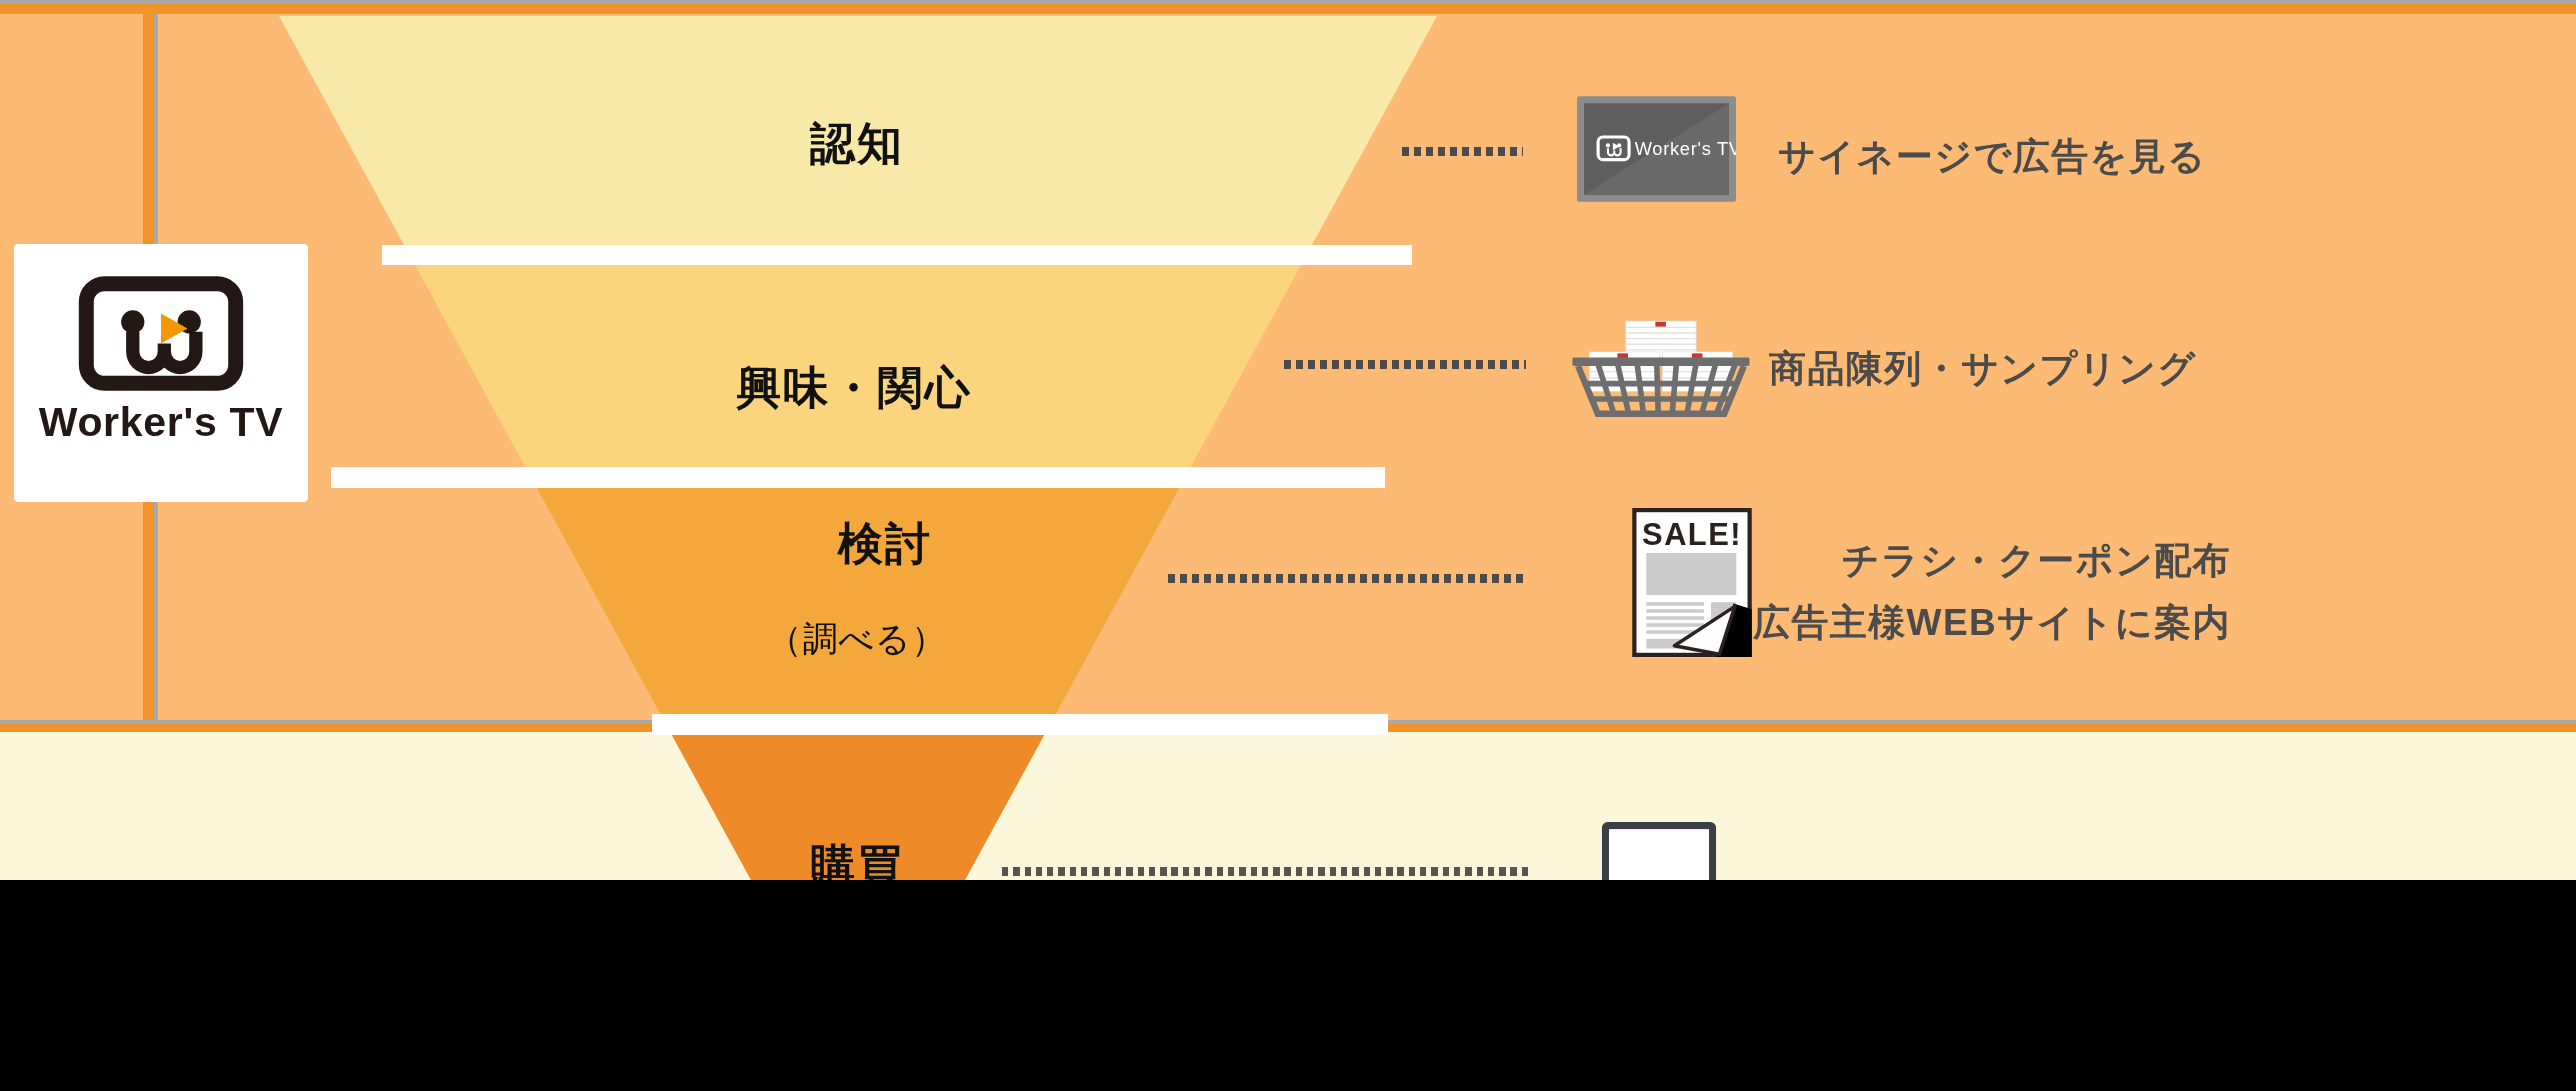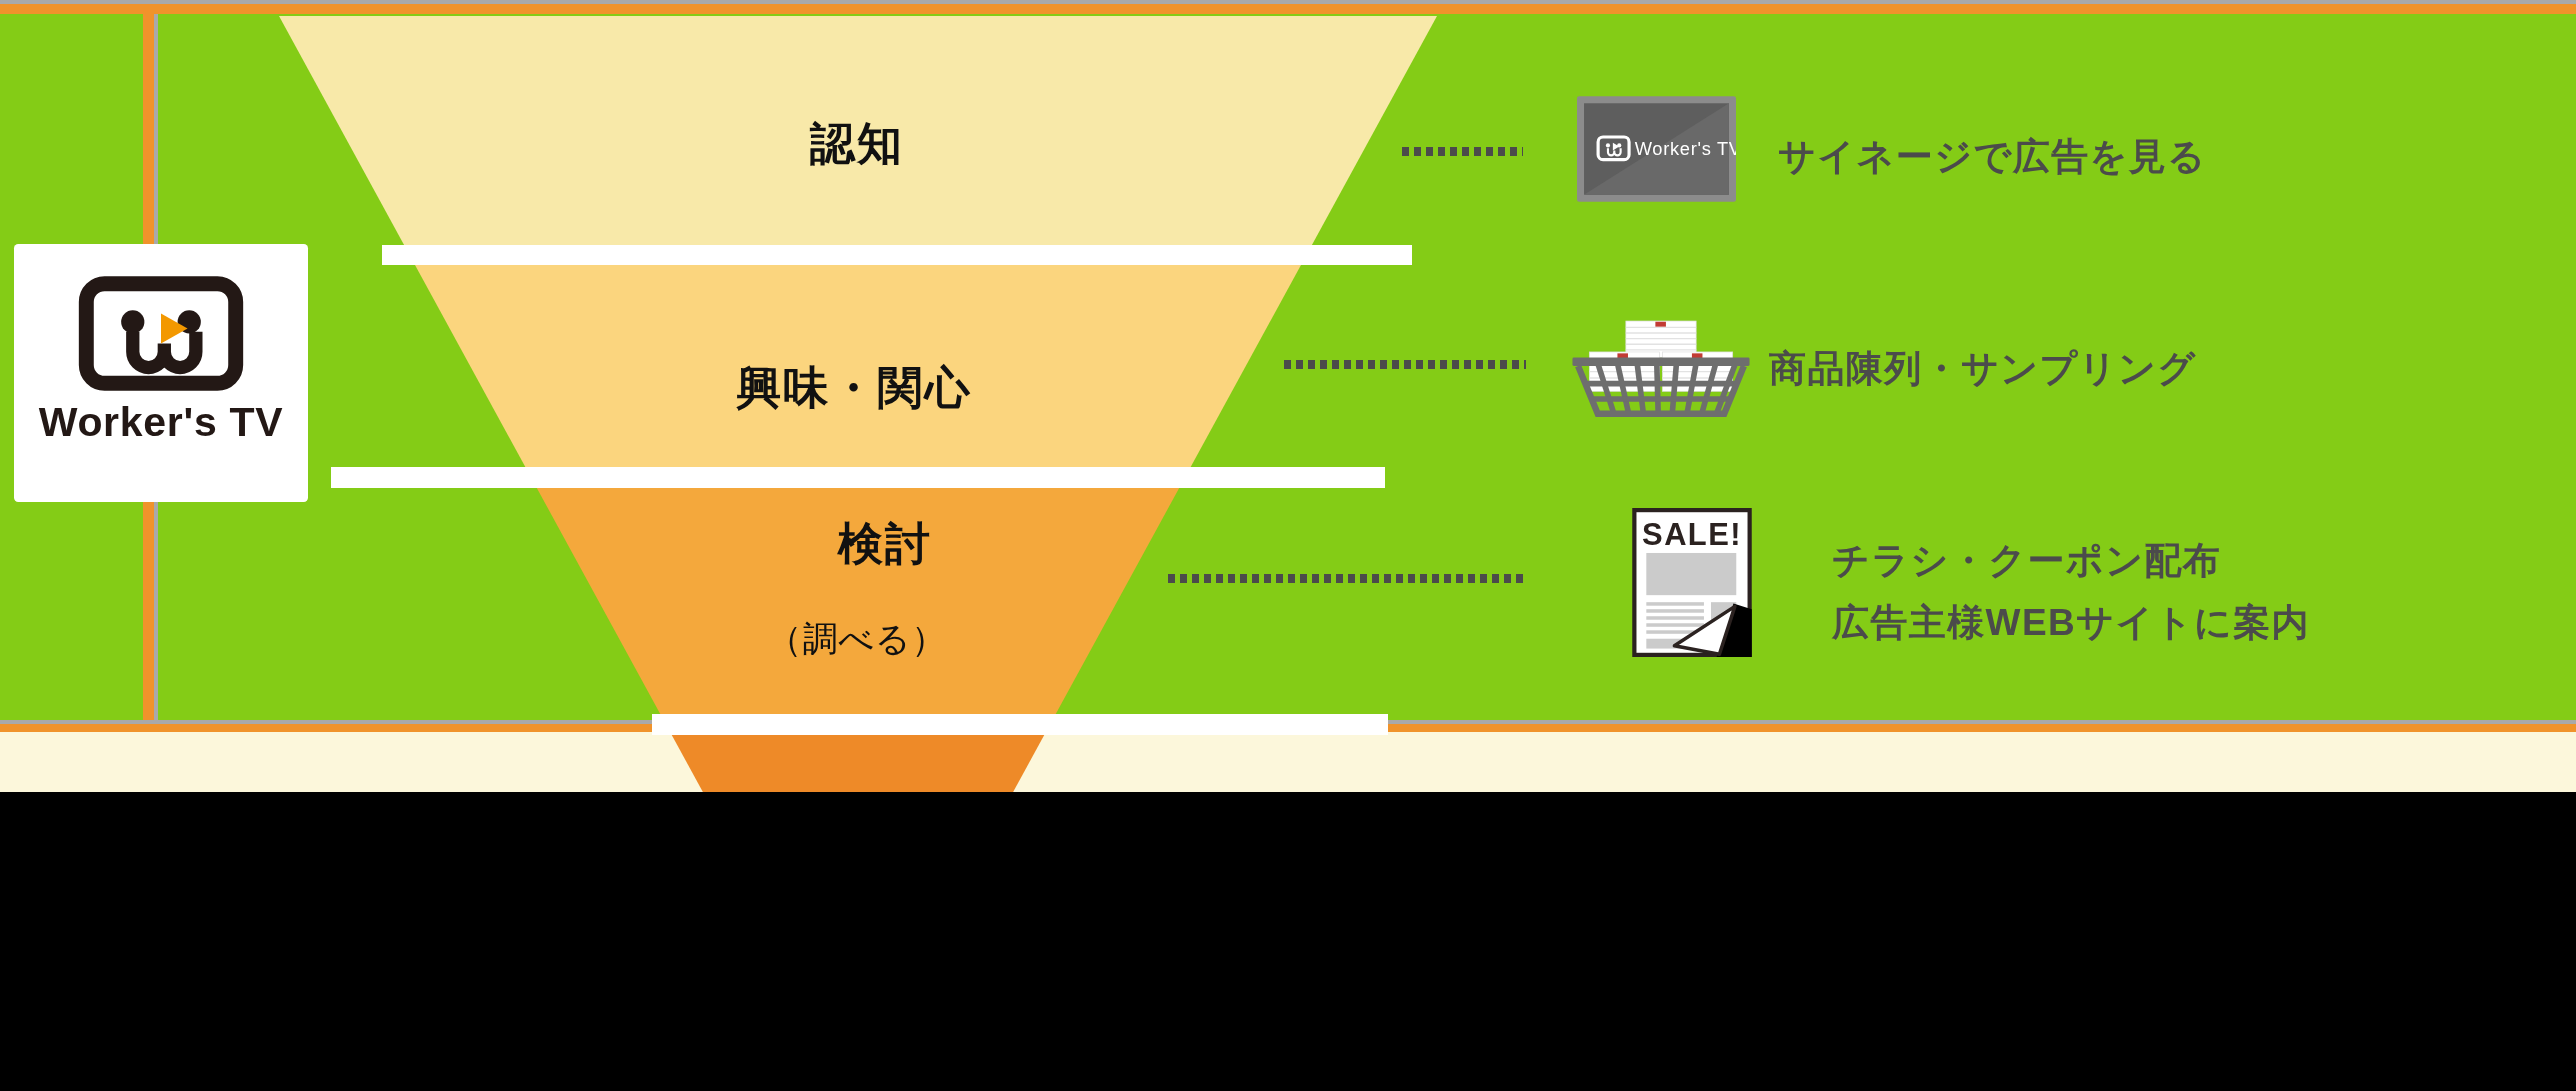--- a/index.html
+++ b/index.html
@@ -1,18 +1,18 @@
 <!DOCTYPE html>
 <html style="font-size:11.3px"><head>
 <meta charset="utf-8">
 <style>
   html,body{margin:0;padding:0;background:#000;}
   .stage{
-    position:relative;width:2576px;height:792px;overflow:hidden;
-    background:#84cc16;
+    position:relative;width:2576px;height:880px;overflow:hidden;
+    background:#fdba74;
     font-family:"Liberation Sans","DejaVu Sans",sans-serif;
   }
   .abs{position:absolute;}
 
   
   .bottom-section{left:0;top:732px;width:2576px;height:360px;background:#FCF7DB;}
   .top-gray-line{left:0;top:0;width:2576px;height:4.2px;background:#A9A9A9;}
   .top-orange-bar{left:0;top:4.2px;width:2576px;height:10px;background:#F0932B;}
   .mid-gray-line{left:0;top:720px;width:2576px;height:3.5px;background:#A9A9A9;}
   .mid-orange-bar{left:0;top:724px;width:2576px;height:8.4px;background:#F0932B;}
@@ -189,21 +189,21 @@
         <rect x="20" y="154" width="82" height="5"></rect>
           <rect x="20" y="164" width="82" height="5"></rect>
         <rect x="20" y="174" width="82" height="5"></rect>
         <rect x="112" y="134" width="36" height="50"></rect>
         <rect x="20" y="186" width="128" height="14"></rect>
       </g>
       <polygon points="120,212 170,212 170,144 144,136" fill="#000000"></polygon>
       <polygon points="60,196 146,140 124,208" fill="#FFFFFF" stroke="#2B2220" stroke-width="5" stroke-linejoin="round"></polygon>
     </svg>
   </div>
-  <div class="rowtext two" style="left:1832px;top:530px;">
+  <div class="rowtext two" style="left:1753px;top:530px;text-align:right;">
     <div>チラシ・クーポン配布</div>
     <div>広告主様WEBサイトに案内</div>
   </div>
 
   <div class="icon" style="left:1578px;top:822px;width:162px;height:103px;">
     <svg viewBox="0 0 230 146" xmlns="http://www.w3.org/2000/svg">
       <rect x="34" y="0" width="162" height="108" rx="8" fill="#3A4046"></rect>
       <rect x="44" y="10" width="142" height="88" fill="#FFFFFF"></rect>
       <polygon points="12,108 218,108 230,134 0,134" fill="#E6E6E6"></polygon>
       <polygon points="32,110 198,110 203,122 27,122" fill="#23272B"></polygon>

